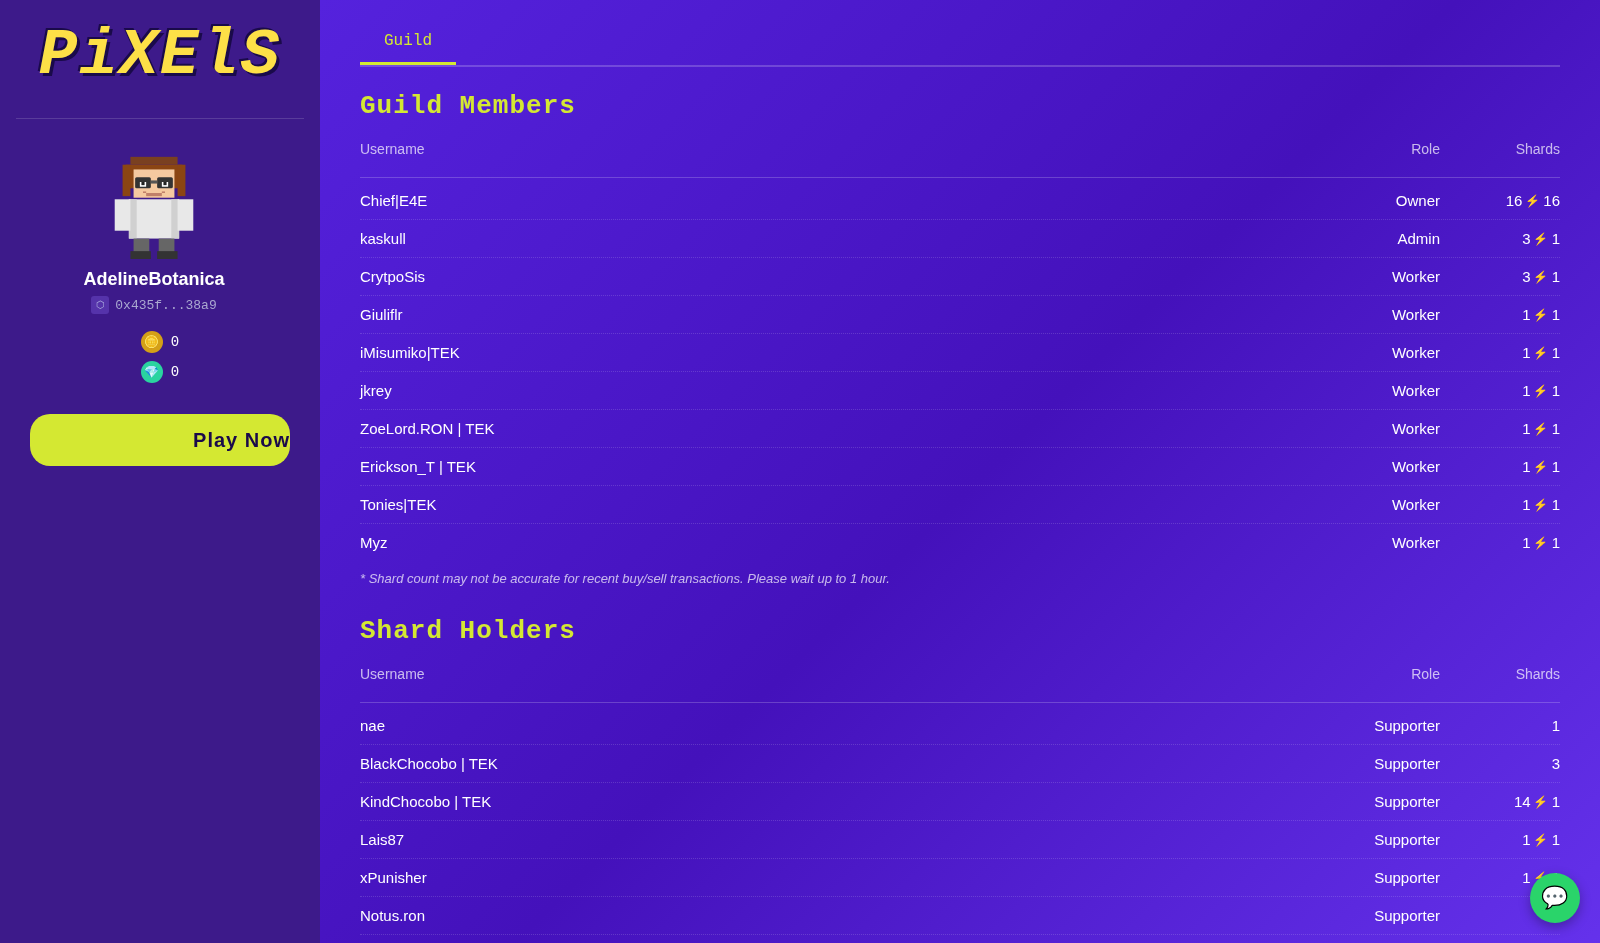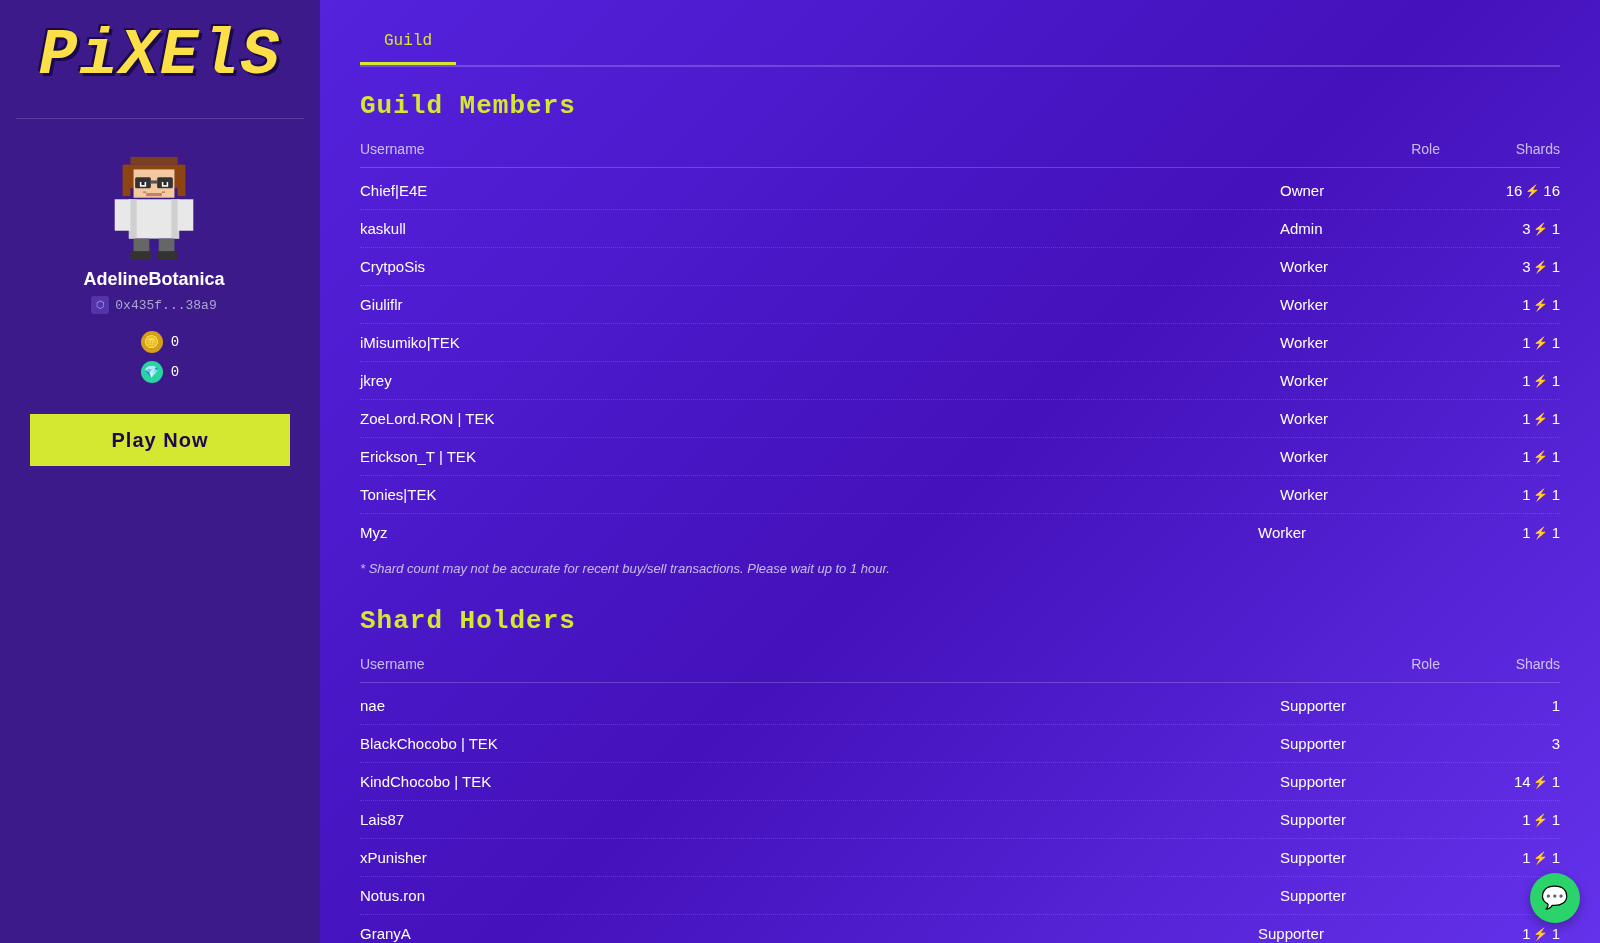--- a/index.html
+++ b/index.html
@@ -111,28 +111,29 @@
     }
 
     .coin-icon { background: #d4a017; color: white; }
     .gem-icon { background: #2ad4a0; color: white; }
 
     .play-btn {
       width: 260px;
       height: 52px;
       background: #d4e832;
       border: none;
-      border-radius: 0;
+      border-radius: 20px;
       font-size: 20px;
       font-weight: 900;
       color: #1a0a4a;
       cursor: pointer;
       margin: 16px 0 24px 0;
       font-family: 'Arial Black', sans-serif;
       letter-spacing: 1px;
+      text-align: right;
     }
 
     .sidebar-section-label {
       color: #8877bb;
       font-size: 11px;
       font-weight: bold;
       letter-spacing: 2px;
       align-self: flex-start;
       margin-left: 30px;
       margin-bottom: 8px;
@@ -200,44 +201,44 @@
       font-family: 'Courier New', monospace;
       margin-bottom: 20px;
       letter-spacing: 1px;
     }
 
     .table-header {
       display: flex;
       justify-content: space-between;
       color: rgba(255,255,255,0.7);
       font-size: 14px;
-      padding: 0 0 10px 0;
+      padding: 0 0 20px 0;
       border-bottom: 1px solid rgba(255,255,255,0.2);
       margin-bottom: 4px;
     }
 
     .th-username { flex: 1; color: rgba(255,255,255,0.7); font-family: 'Arial', sans-serif; }
     .th-role { width: 160px; text-align: right; color: rgba(255,255,255,0.7); font-family: 'Arial', sans-serif; }
     .th-shards { width: 120px; text-align: right; color: rgba(255,255,255,0.7); font-family: 'Arial', sans-serif; }
 
     .table-row {
       display: flex;
       justify-content: space-between;
       align-items: center;
       padding: 10px 0;
       border-bottom: 1px dotted rgba(255,255,255,0.15);
       color: white;
       font-size: 15px;
       font-family: 'Arial', sans-serif;
     }
 
-    .table-row:last-child { border-bottom: none; gap: 22px; }
+    .table-row:last-child { border-bottom: none; }
 
     .row-username { flex: 1; color: white; }
-    .row-role { width: 160px; text-align: left; color: white; }
+    .row-role { width: 160px; text-align: right; color: white; }
     .row-shards {
       width: 120px;
       text-align: right;
       color: white;
       display: flex;
       align-items: center;
       justify-content: flex-end;
       gap: 3px;
     }
 

